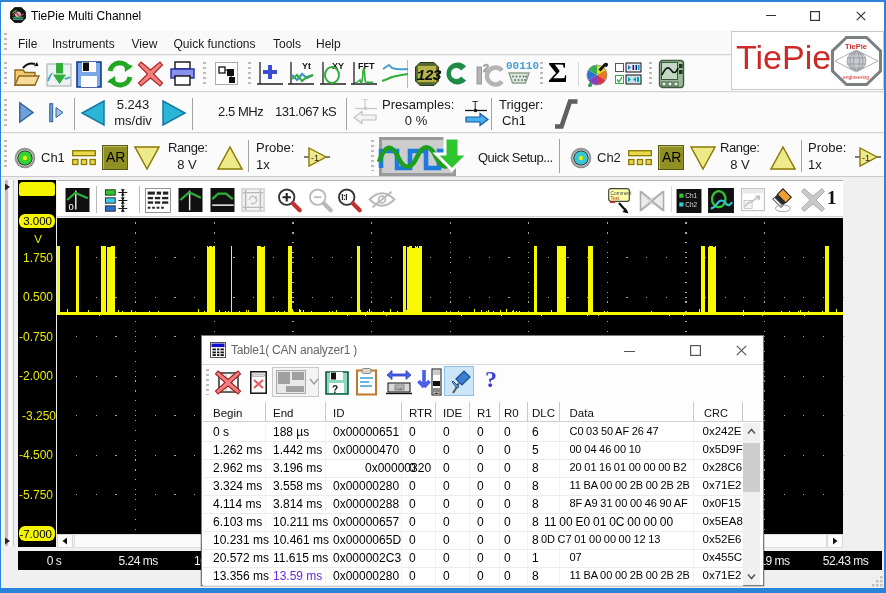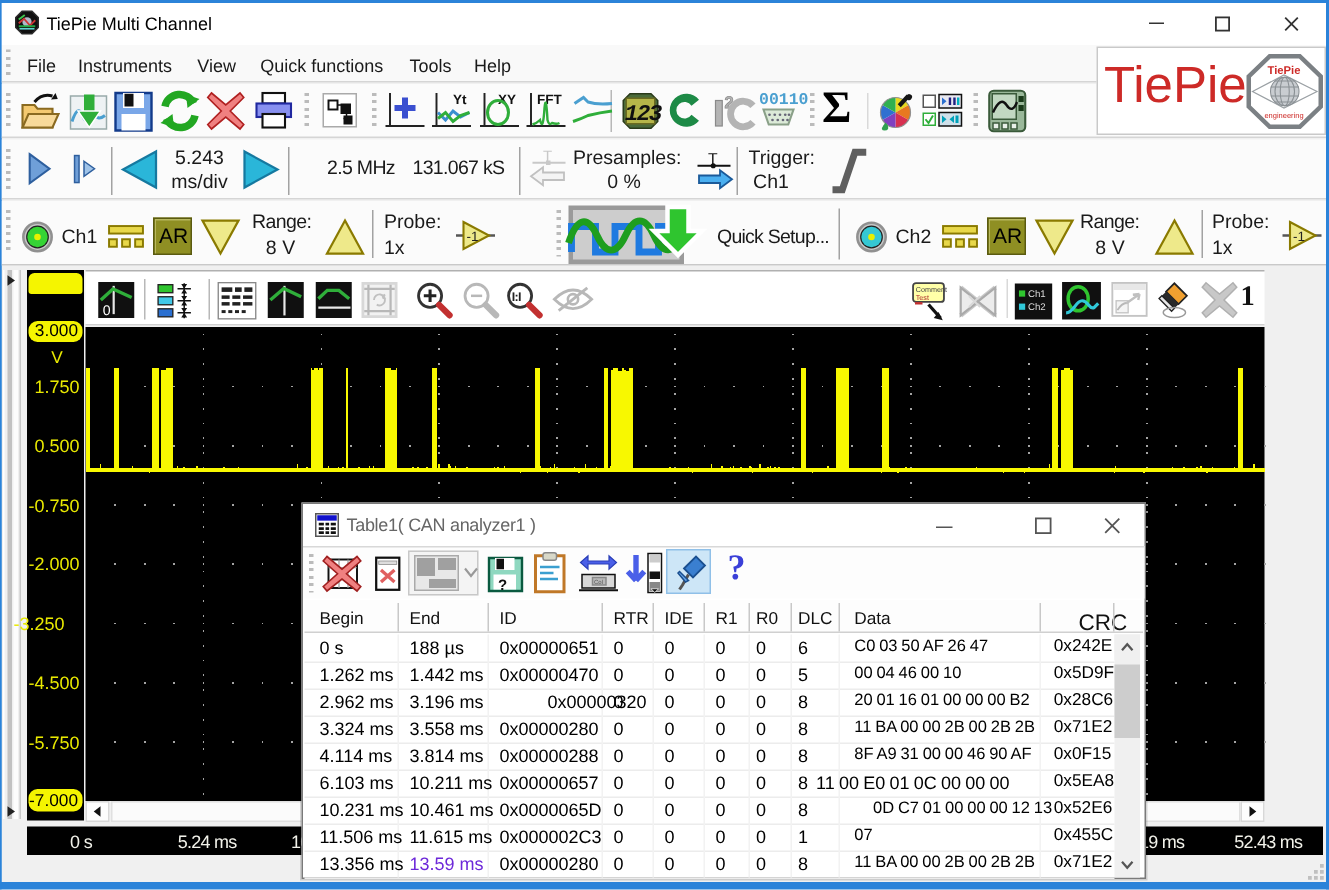--- a/index.html
+++ b/index.html
@@ -353,21 +353,21 @@
 <div class="abs" style="left:19px;top:182px;width:36px;height:14px;background:#f5f500;border-radius:4px 4px 2px 2px;"></div>
 <div class="abs" style="left:19px;top:213.5px;width:36px;height:14.5px;background:#f5f500;border-radius:6px;"></div>
 <div class="t" style="left:52px;top:215px;font-size:11.5px;color:#000;transform:translateX(-100%);">3.000</div>
 <div class="abs" style="left:19px;top:526px;width:36px;height:15px;background:#f5f500;border-radius:6px;"></div>
 <div class="t" style="left:52px;top:528px;font-size:11.5px;color:#000;transform:translateX(-100%);">-7.000</div>
 <div class="t yel" style="left:38px;top:233px;font-size:11.5px;width:0;"><span style="display:inline-block;transform:translateX(-50%)">V</span></div>
 <div class="t yel" style="left:53px;top:250.5px;font-size:12px;transform:translateX(-100%);">1.750</div>
 <div class="t yel" style="left:53px;top:290px;font-size:12px;transform:translateX(-100%);">0.500</div>
 <div class="t yel" style="left:53px;top:329.5px;font-size:12px;transform:translateX(-100%);">-0.750</div>
 <div class="t yel" style="left:53px;top:369px;font-size:12px;transform:translateX(-100%);">-2.000</div>
-<div class="t yel" style="left:43px;top:408.5px;font-size:12px;transform:translateX(-100%);">-3.250</div>
+<div class="t yel" style="left:56px;top:408.5px;font-size:12px;transform:translateX(-100%);">-3.250</div>
 <div class="t yel" style="left:53px;top:448px;font-size:12px;transform:translateX(-100%);">-4.500</div>
 <div class="t yel" style="left:53px;top:487.5px;font-size:12px;transform:translateX(-100%);">-5.750</div>
 <div class="abs" style="left:57px;top:180px;width:786px;height:37px;background:#fff;border-top:1px solid #b0b0b0;border-bottom:1px solid #d0d0d0;"></div>
 
 <svg class="abs" style="left:65px;top:188px" width="25" height="24" viewBox="0 0 28 28">
  <rect x="0" y="0" width="28" height="28" fill="#101010"></rect>
  <path d="M12,3 V25" stroke="#e8e8e8" stroke-width="1.7"></path>
  <path d="M2,14 L11.5,5.5 L26,12" stroke="#2fae3a" stroke-width="2.6" fill="none"></path>
  <text x="3.5" y="25.5" font-size="11" fill="#fff" font-family="Liberation Sans">0</text>
 </svg>
@@ -1280,21 +1280,21 @@
 <div class="abs" style="left:203px;top:400px;width:559px;height:22px;background:#fdfdfd;border-bottom:1px solid #d0d0d0;"></div>
 <div class="t" style="left:213px;top:407px;font-size:11.5px;color:#111;">Begin</div>
 <div class="t" style="left:273px;top:407px;font-size:11.5px;color:#111;">End</div>
 <div class="t" style="left:333px;top:407px;font-size:11.5px;color:#111;">ID</div>
 <div class="t" style="left:409px;top:407px;font-size:11.5px;color:#111;">RTR</div>
 <div class="t" style="left:443px;top:407px;font-size:11.5px;color:#111;">IDE</div>
 <div class="t" style="left:477px;top:407px;font-size:11.5px;color:#111;">R1</div>
 <div class="t" style="left:504px;top:407px;font-size:11.5px;color:#111;">R0</div>
 <div class="t" style="left:532px;top:407px;font-size:11.5px;color:#111;">DLC</div>
 <div class="t" style="left:569.5px;top:407px;font-size:11.5px;color:#111;">Data</div>
-<div class="t" style="left:719px;top:407px;font-size:15px;color:#111;">CRC</div>
+<div class="t" style="left:704px;top:407px;font-size:11px;color:#111;">CRC</div>
 <div class="sepv" style="left:264.5px;top:402px;height:19px;background:#c8c8c8;"></div>
 <div class="sepv" style="left:324.5px;top:402px;height:19px;background:#c8c8c8;"></div>
 <div class="sepv" style="left:400.5px;top:402px;height:19px;background:#c8c8c8;"></div>
 <div class="sepv" style="left:434.5px;top:402px;height:19px;background:#c8c8c8;"></div>
 <div class="sepv" style="left:468.5px;top:402px;height:19px;background:#c8c8c8;"></div>
 <div class="sepv" style="left:498.8px;top:402px;height:19px;background:#c8c8c8;"></div>
 <div class="sepv" style="left:526.9px;top:402px;height:19px;background:#c8c8c8;"></div>
 <div class="sepv" style="left:559.1px;top:402px;height:19px;background:#c8c8c8;"></div>
 <div class="sepv" style="left:693.4px;top:402px;height:19px;background:#c8c8c8;"></div>
 <div class="sepv" style="left:741.5px;top:402px;height:19px;background:#c8c8c8;"></div>
@@ -1377,23 +1377,23 @@
 <div class="t" style="left:544px;top:515.2px;font-size:12px;word-spacing:-0.5px;color:#000;">11 00 E0 01 0C 00 00 00</div>
 <div class="t" style="left:702.5px;top:515.2px;font-size:11.5px;color:#000;">0x5EA8</div>
 <div class="t" style="left:213px;top:533.2px;font-size:12px;color:#000;">10.231 ms</div>
 <div class="t" style="left:273px;top:533.2px;font-size:12px;color:#000;">10.461 ms</div>
 <div class="t" style="left:333px;top:533.2px;font-size:12px;color:#000;">0x0000065D</div>
 <div class="t" style="left:409px;top:533.2px;font-size:12px;color:#000;">0</div>
 <div class="t" style="left:443px;top:533.2px;font-size:12px;color:#000;">0</div>
 <div class="t" style="left:477px;top:533.2px;font-size:12px;color:#000;">0</div>
 <div class="t" style="left:504px;top:533.2px;font-size:12px;color:#000;">0</div>
 <div class="t" style="left:532px;top:533.2px;font-size:12px;color:#000;">8</div>
-<div class="t" style="left:582px;top:533.2px;font-size:11px;word-spacing:-0.5px;color:#000;">0D C7 01 00 00 00 12 13</div>
+<div class="t" style="left:541px;top:533.2px;font-size:11px;word-spacing:-0.5px;color:#000;">0D C7 01 00 00 00 12 13</div>
 <div class="t" style="left:702.5px;top:533.2px;font-size:11.5px;color:#000;">0x52E6</div>
-<div class="t" style="left:213px;top:551.3px;font-size:12px;color:#000;">11.506 ms</div>
+<div class="t" style="left:213px;top:551.3px;font-size:12px;color:#000;">20.572 ms</div>
 <div class="t" style="left:273px;top:551.3px;font-size:12px;color:#000;">11.615 ms</div>
 <div class="t" style="left:333px;top:551.3px;font-size:12px;color:#000;">0x000002C3</div>
 <div class="t" style="left:409px;top:551.3px;font-size:12px;color:#000;">0</div>
 <div class="t" style="left:443px;top:551.3px;font-size:12px;color:#000;">0</div>
 <div class="t" style="left:477px;top:551.3px;font-size:12px;color:#000;">0</div>
 <div class="t" style="left:504px;top:551.3px;font-size:12px;color:#000;">0</div>
 <div class="t" style="left:532px;top:551.3px;font-size:12px;color:#000;">1</div>
 <div class="t" style="left:569.5px;top:551.3px;font-size:11px;word-spacing:-0.5px;color:#000;">07</div>
 <div class="t" style="left:702.5px;top:551.3px;font-size:11.5px;color:#000;">0x455C</div>
 <div class="t" style="left:213px;top:569.3px;font-size:12px;color:#000;">13.356 ms</div>

